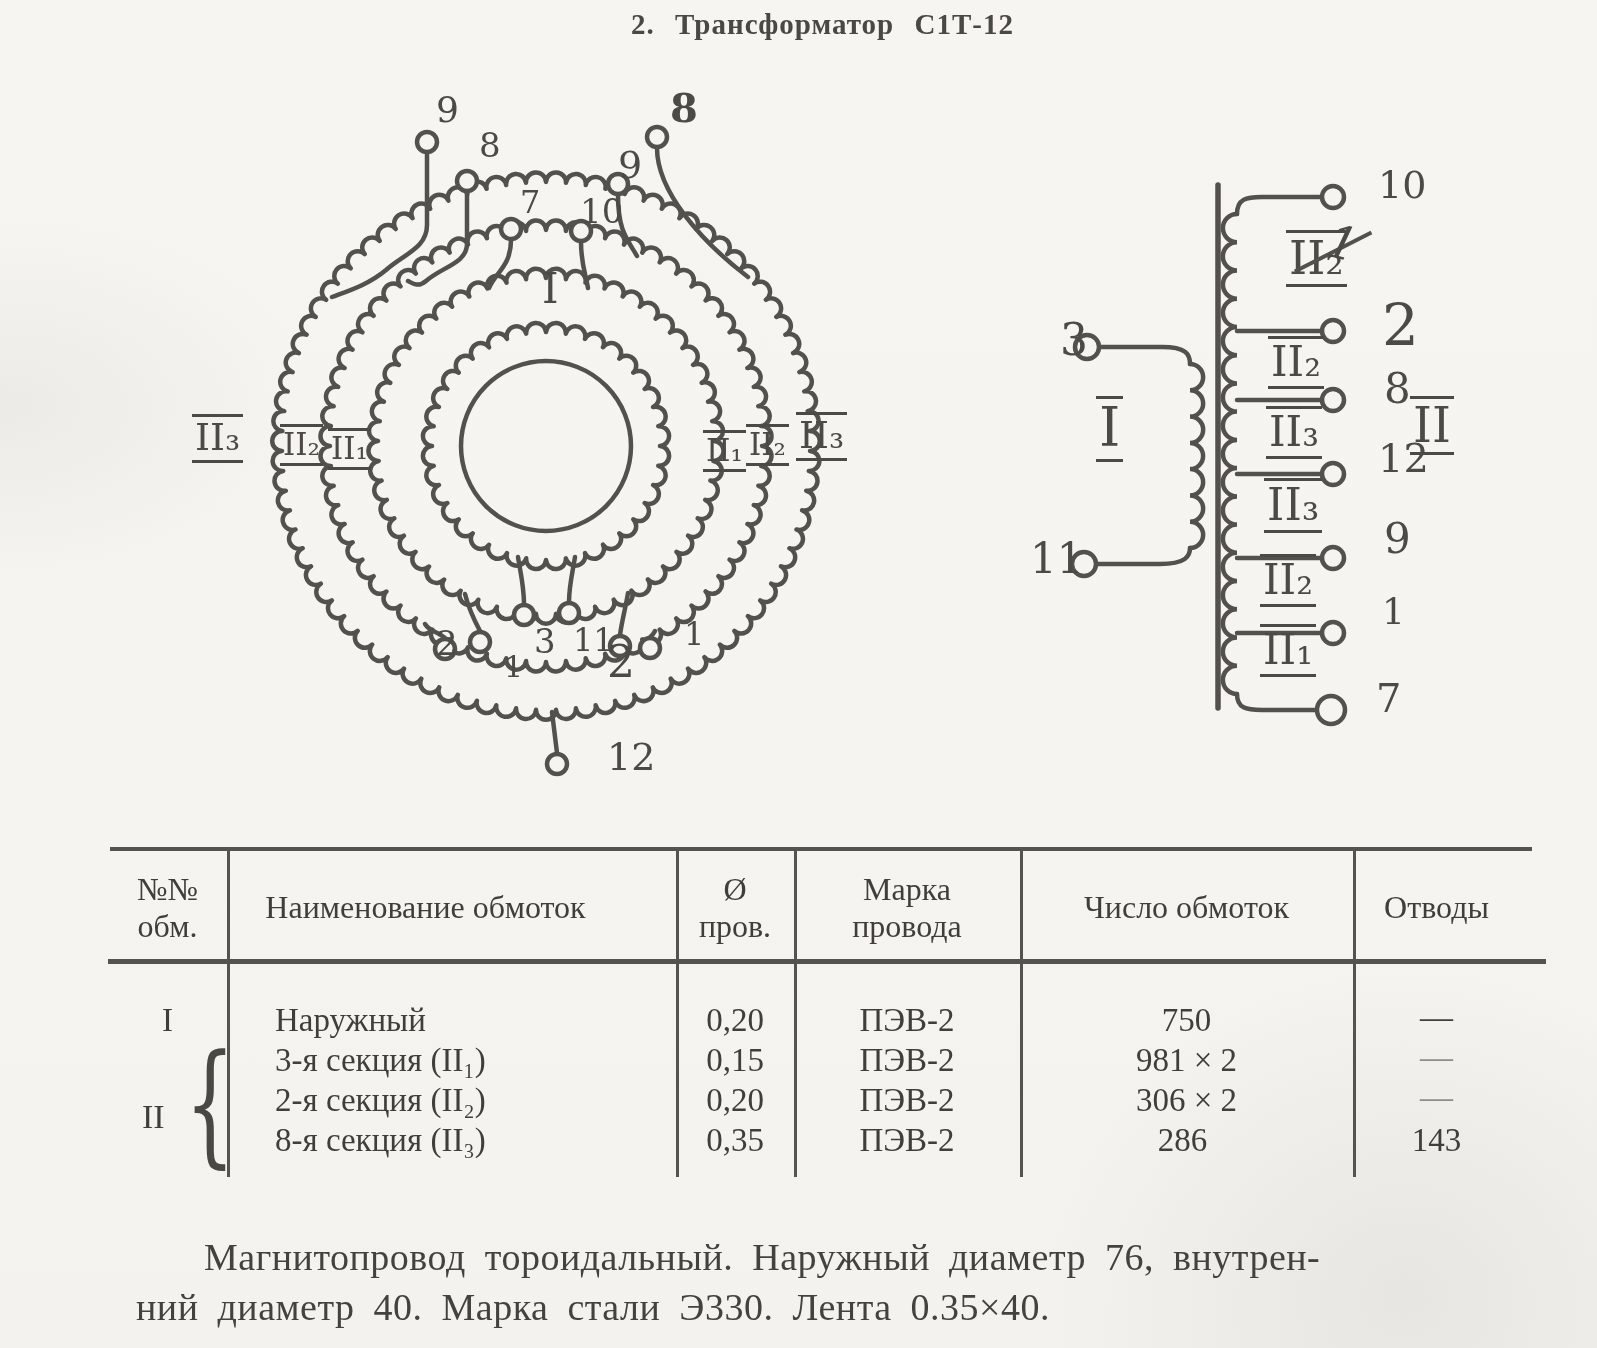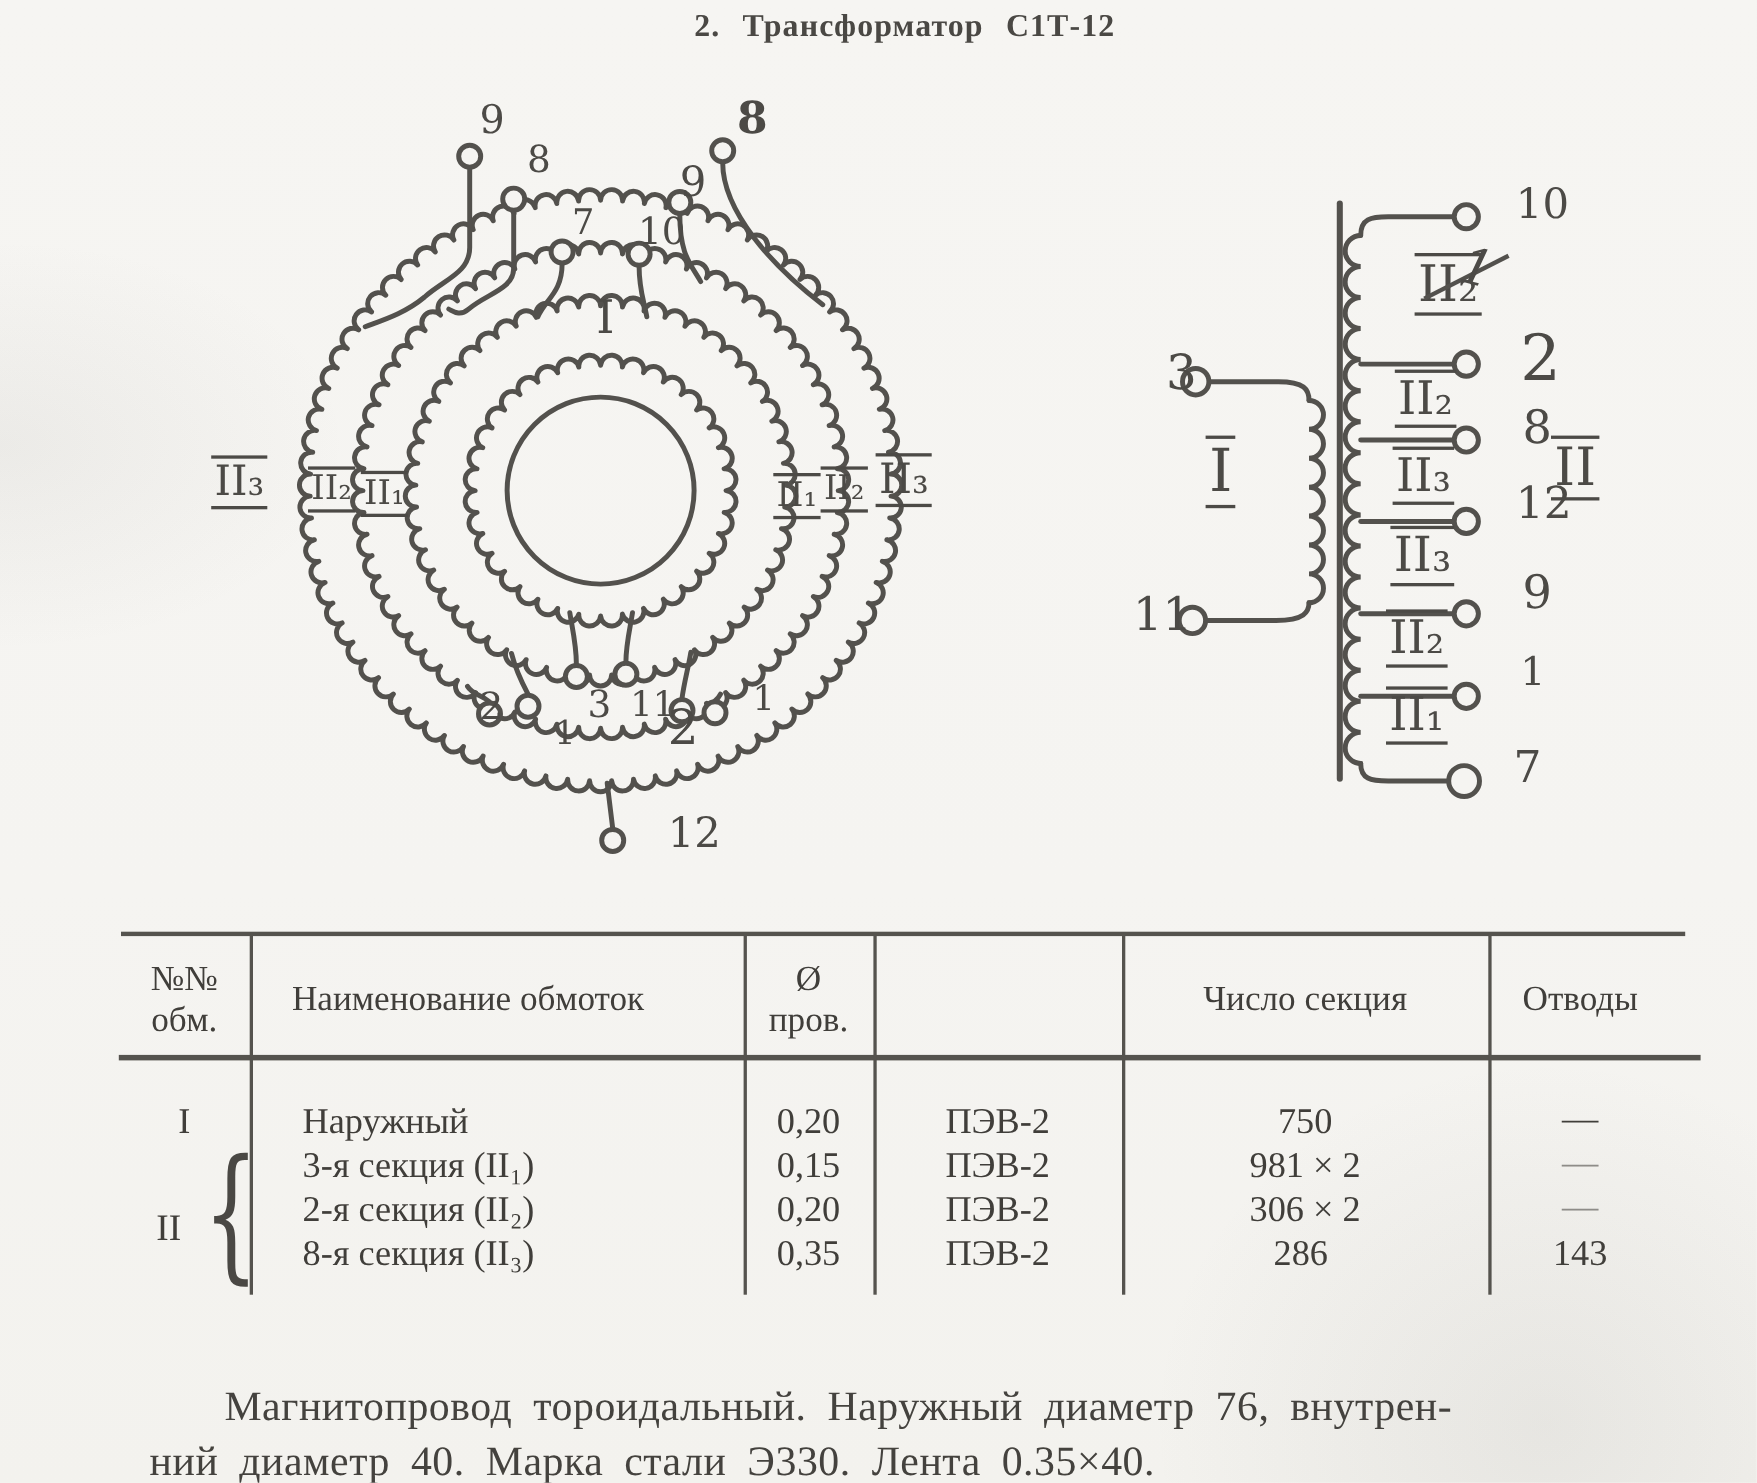--- a/index.html
+++ b/index.html
@@ -53,21 +53,21 @@
   .light{color:#8e8c88;}
   #group-brace{
     position:absolute;left:60px;top:188px;font-size:132px;line-height:140px;
     font-family:"DejaVu Serif",serif;transform:scaleX(0.6);color:#4a4844;
   }
   #footer-text{
     left:112px;top:1232px;width:1440px;
     font-size:38px;line-height:50px;letter-spacing:0.5px;word-spacing:9px;
     color:#44423e;
   }
-  #footer-text .l1{text-indent:68px;margin-top:22px;}
+  #footer-text .l1{text-indent:68px;}
   svg{position:absolute;}
 </style>
 </head>
 <body>
 
 <div id="paper"></div>
 
 <div id="title" class="abs">2. Трансформатор С1Т-12</div>
 
 <svg viewBox="220 80 660 720" style="left:220px;top:80px;width:660px;height:720px">
@@ -194,21 +194,23 @@
   <div class="v" style="left:568px"></div>
   <div class="v" style="left:686px"></div>
   <div class="v" style="left:912px"></div>
   <div class="v" style="left:1245px"></div>
 
   <div class="hcell" style="left:0;width:119px;top:26px">№№
 обм.</div>
   <div class="hcell" style="left:119px;width:397px;top:44px">Наименование обмоток</div>
   <div class="hcell" style="left:568px;width:118px;top:26px">Ø
 пров.</div>
-  <div class="hcell" style="left:912px;width:333px;top:44px">Число секция</div>
+  <div class="hcell" style="left:686px;width:226px;top:26px">Марка
+провода</div>
+  <div class="hcell" style="left:912px;width:333px;top:44px">Число обмоток</div>
   <div class="hcell" style="left:1245px;width:167px;top:44px">Отводы</div>
 
   <div class="bcell center" style="left:0;width:119px;top:155px">I</div>
   <div class="bcell" style="left:167px;top:155px">Наружный</div>
   <div class="bcell center" style="left:568px;width:118px;top:155px">0,20</div>
   <div class="bcell center" style="left:686px;width:226px;top:155px">ПЭВ-2</div>
   <div class="bcell center" style="left:912px;width:333px;top:155px">750</div>
   <div class="bcell center" style="left:1245px;width:167px;top:152px">—</div>
 
   <div class="bcell" style="left:167px;top:195px">3-я секция (II₁)</div>

